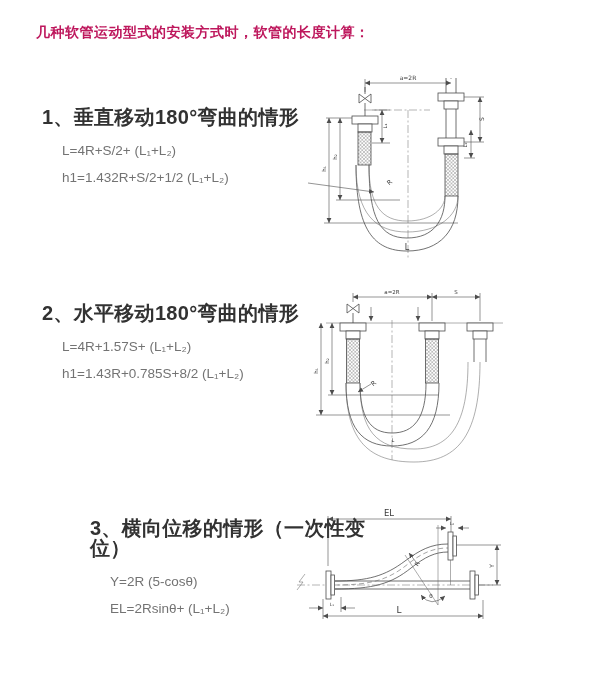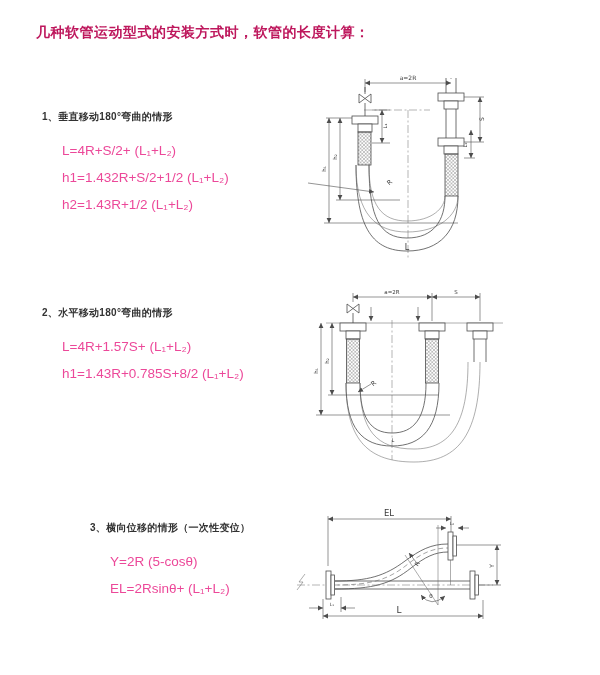--- a/index.html
+++ b/index.html
@@ -9,22 +9,22 @@
     color:#333;overflow:hidden;
   }
   .title{
     position:absolute;left:36px;top:24px;font-size:14px;font-weight:bold;
     letter-spacing:.5px;color:#be185d;
   }
   .sec{position:absolute;left:42px;width:300px;}
   #sec1{top:107px;}
   #sec2{top:303px;}
   #sec3{top:518px;margin-left:48px;}
-  .heading{font-size:10px;font-weight:bold;color:#323232;line-height:20px;margin-bottom:10px;letter-spacing:.3px;}
-  .formula{font-size:13.5px;color:#ec4899;line-height:27px;padding-left:20px;white-space:nowrap;}
+  .heading{font-size:20px;font-weight:bold;color:#323232;line-height:20px;margin-bottom:10px;letter-spacing:.3px;}
+  .formula{font-size:13.5px;color:#737373;line-height:27px;padding-left:20px;white-space:nowrap;}
   .diagram{position:absolute;}
   #dia1{left:308px;top:68px;}
   #dia2{left:308px;top:280px;}
   #dia3{left:293px;top:500px;}
   svg .ln{stroke:#4d4d4d;stroke-width:0.8;fill:none;}
   svg .thin{stroke:#6a6a6a;stroke-width:0.55;fill:none;}
   svg .dim{stroke:#4d4d4d;stroke-width:0.6;fill:none;}
   svg .cl{stroke:#6a6a6a;stroke-width:0.5;fill:none;stroke-dasharray:8 2.5 2 2.5;}
   svg .dash{stroke:#6a6a6a;stroke-width:0.6;fill:none;stroke-dasharray:5 3;}
   svg text{fill:#3a3a3a;font-family:"DejaVu Sans",sans-serif;}
@@ -32,21 +32,20 @@
 </style>
 </head>
 <body>
 
 <div class="title">几种软管运动型式的安装方式时，软管的长度计算：</div>
 
 <section class="sec" id="sec1">
   <div class="heading">1、垂直移动180°弯曲的情形</div>
   <div class="formula">L=4R+S/2+ (L₁+L₂)</div>
   <div class="formula">h1=1.432R+S/2+1/2 (L₁+L₂)</div>
-  <div class="formula">h2=1.43R+1/2 (L₁+L₂)</div>
 </section>
 
 <section class="sec" id="sec2">
   <div class="heading">2、水平移动180°弯曲的情形</div>
   <div class="formula">L=4R+1.57S+ (L₁+L₂)</div>
   <div class="formula">h1=1.43R+0.785S+8/2 (L₁+L₂)</div>
 </section>
 
 <section class="sec" id="sec3">
   <div class="heading">3、横向位移的情形（一次性变位）</div>

